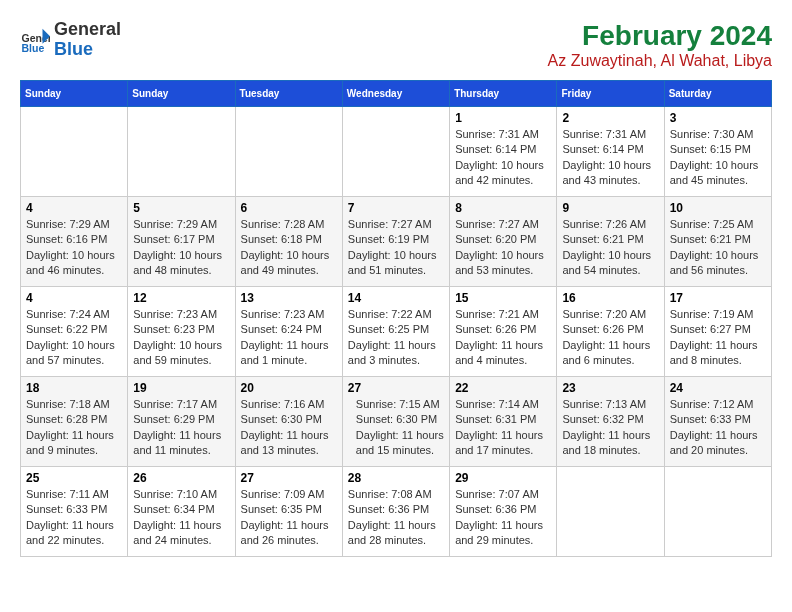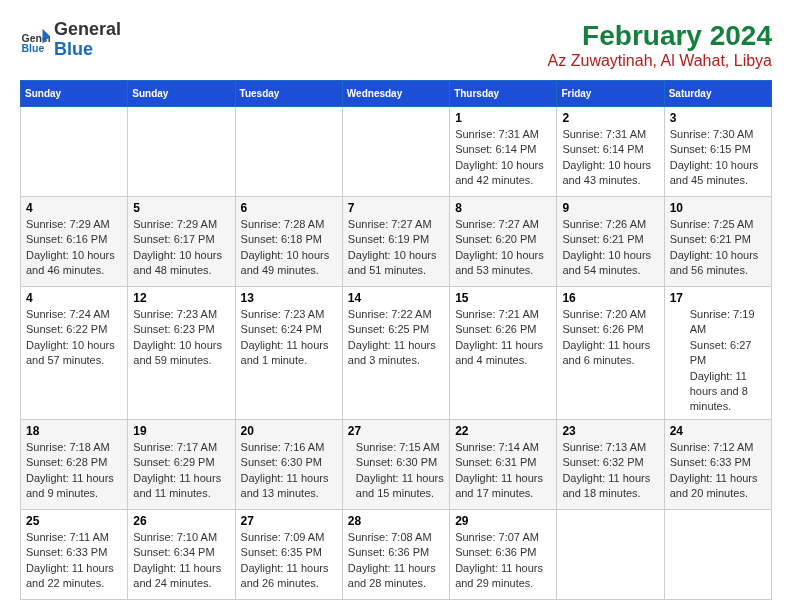--- a/index.html
+++ b/index.html
@@ -211,21 +211,21 @@
 Daylight: 11 hours and 4 minutes.</div>
         </td>
         <td>
           <span class="day-number">16</span>
           <div class="day-content" style="white-space: pre-line;">Sunrise: 7:20 AM
 Sunset: 6:26 PM
 Daylight: 11 hours and 6 minutes.</div>
         </td>
         <td>
           <span class="day-number">17</span>
-          <div class="day-content" style="white-space: pre-line; margin-left: 20px;">Sunrise: 7:19 AM
+          <div class="day-content" style="white-space: pre-line;">Sunrise: 7:19 AM
 Sunset: 6:27 PM
 Daylight: 11 hours and 8 minutes.</div>
         </td>
       </tr>
       <tr>
         <td>
           <span class="day-number">18</span>
           <div class="day-content" style="white-space: pre-line;">Sunrise: 7:18 AM
 Sunset: 6:28 PM
 Daylight: 11 hours and 9 minutes.</div>

